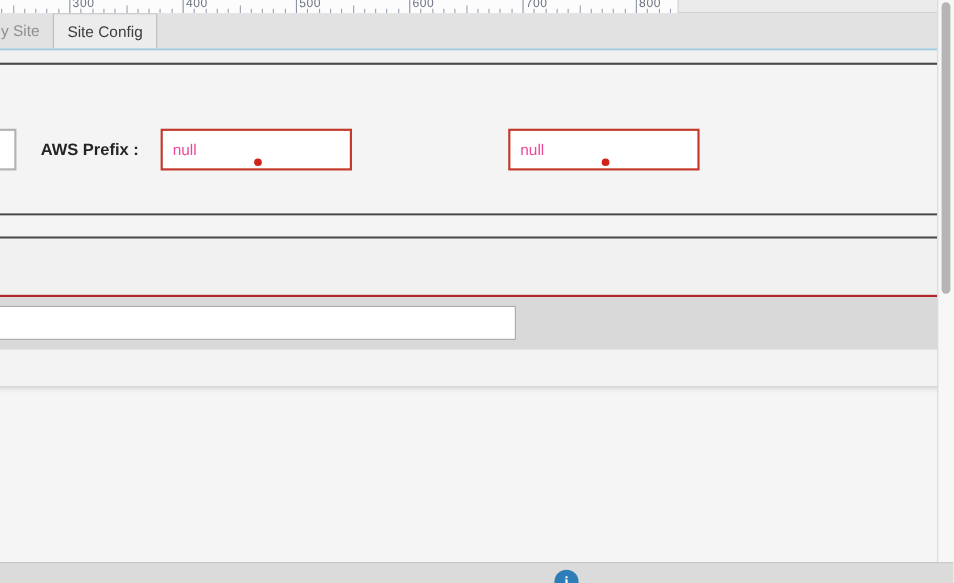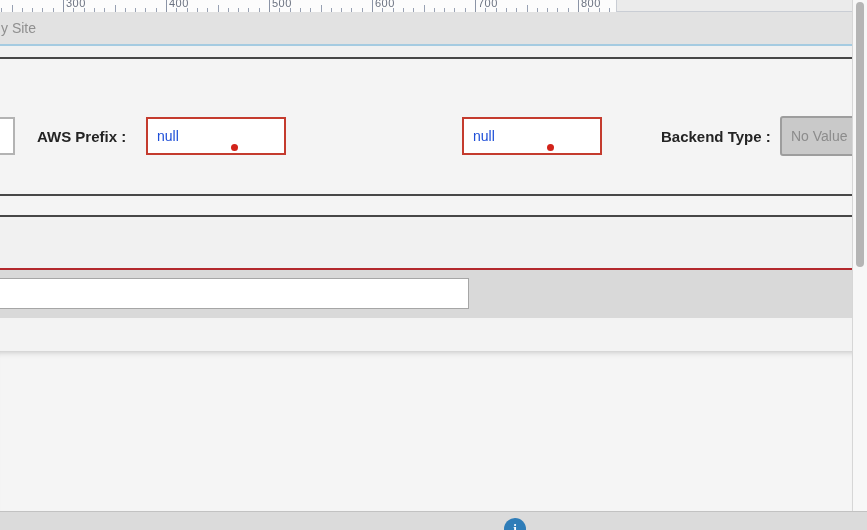--- a/index.html
+++ b/index.html
@@ -40,23 +40,23 @@
   
   .field-label { position: absolute; top: 58px; height: 38px; display: flex; align-items: center;
                  font-size: 15px; font-weight: bold; color: #242424; white-space: nowrap; }
   .lbl1 { left: 37px; } .lbl2 { left: 347px; } .lbl3 { left: 661px; }
 
   .partial-input { position: absolute; left: -11px; top: 58px; width: 26px; height: 38px;
                    background: #ffffff; border: 2px solid #b3b3b3; }
 
   .error-wrap { position: absolute; top: 58px; width: 175px; height: 38px; }
   .ew1 { left: 146px; } .ew2 { left: 462px; }
-  .error-input { width: 140px; height: 38px; background: #ffffff;
+  .error-input { width: 174px; height: 38px; background: #ffffff;
                  border: 2px solid #c43b2e; padding: 0 8px 0 9px;
-                 font-family: "Liberation Sans", sans-serif; font-size: 14px; color: #1d4ed8; outline: none; }
+                 font-family: "Liberation Sans", sans-serif; font-size: 14px; color: #ec4899; outline: none; }
   .error-dot { position: absolute; left: 50%; bottom: 4px; width: 7px; height: 7px; margin-left: -3px;
                border-radius: 50%; background: #d2231a; }
 
   .disabled-box { position: absolute; left: 780px; top: 57px; width: 78px; height: 40px;
                   background: #c9c9c9; border: 2px solid #9d9d9d; border-radius: 3px;
                   display: flex; align-items: center; padding-left: 9px;
                   font-size: 14px; color: #8c8c8c; white-space: nowrap; overflow: hidden; }
 
   
   .gray-band { position: absolute; left: 0; top: 270px; width: 852px; height: 48px; background: #d9d9d9; }
@@ -156,44 +156,43 @@
         <div class="tick" style="left: 588.3px;"></div>
         <div class="tick" style="left: 598.6px;"></div>
         <div class="tick" style="left: 608.9px;"></div>
       </div>
   </div>
 
   <div class="tabbar">
     <div class="tab tab-inactive">
       <span>y Site</span>
     </div>
+    <div class="tab tab-active">
+      <span>Site Config</span>
+    </div>
   </div>
   <div class="blue-divider"></div>
 
   <div class="strip-a"></div>
   <div class="dark-divider dd1"></div>
 
   <div class="form-section">
     <div class="partial-input"></div>
 
     <div class="field-label lbl1">AWS Prefix :</div>
     <div class="error-wrap ew1">
       <input class="error-input" type="text" value="null" style="">
       <div class="error-dot"></div>
     </div>
 
     <div class="error-wrap ew2">
       <input class="error-input" type="text" value="null" style="">
       <div class="error-dot"></div>
     </div>
 
-    <div class="field-label lbl3">Backend Type :</div>
-    <div class="disabled-box">
-      <span>No Value</span>
-    </div>
   </div>
 
   <div class="dark-divider dd2"></div>
   <div class="strip-b"></div>
   <div class="dark-divider dd3"></div>
   <div class="strip-c"></div>
   <div class="red-divider"></div>
 
   <div class="gray-band">
     <input class="wide-input" type="text" value="" style="">

